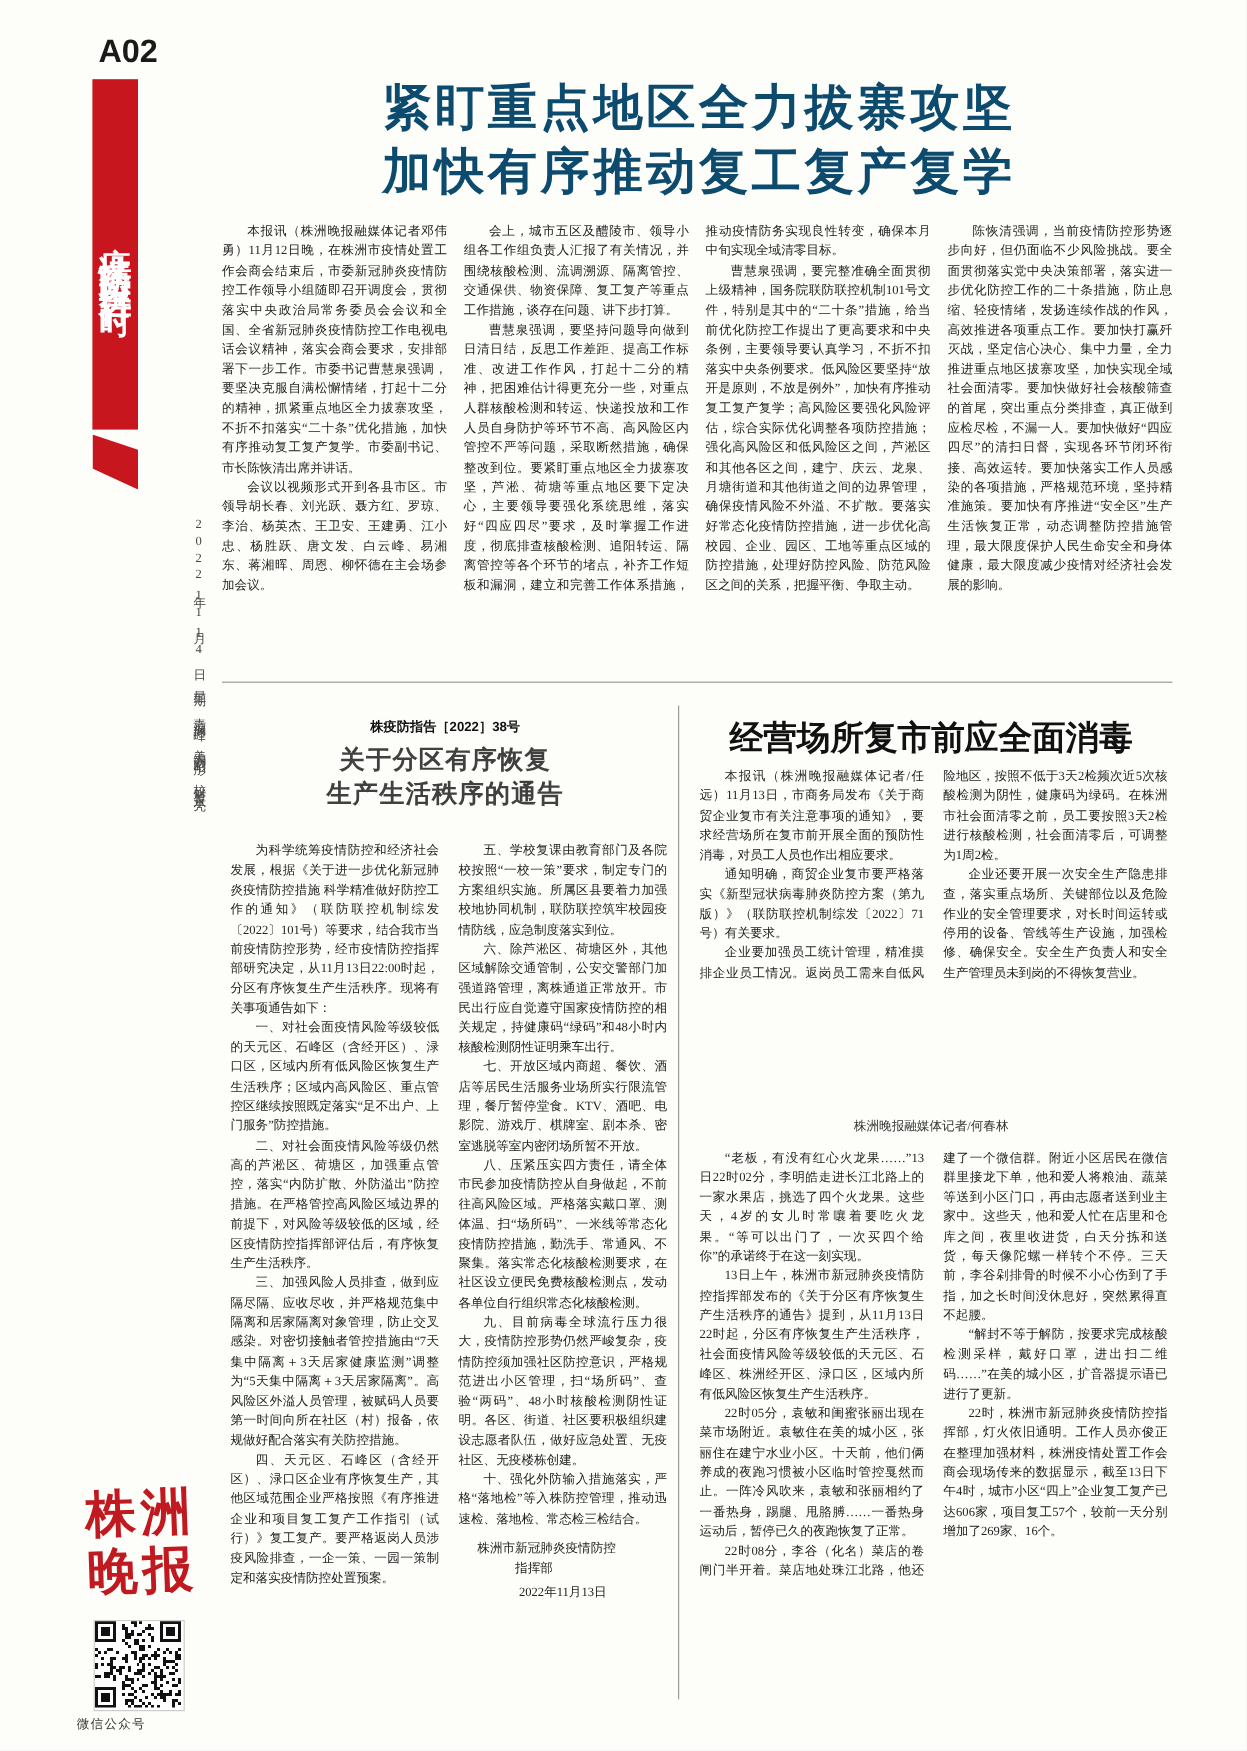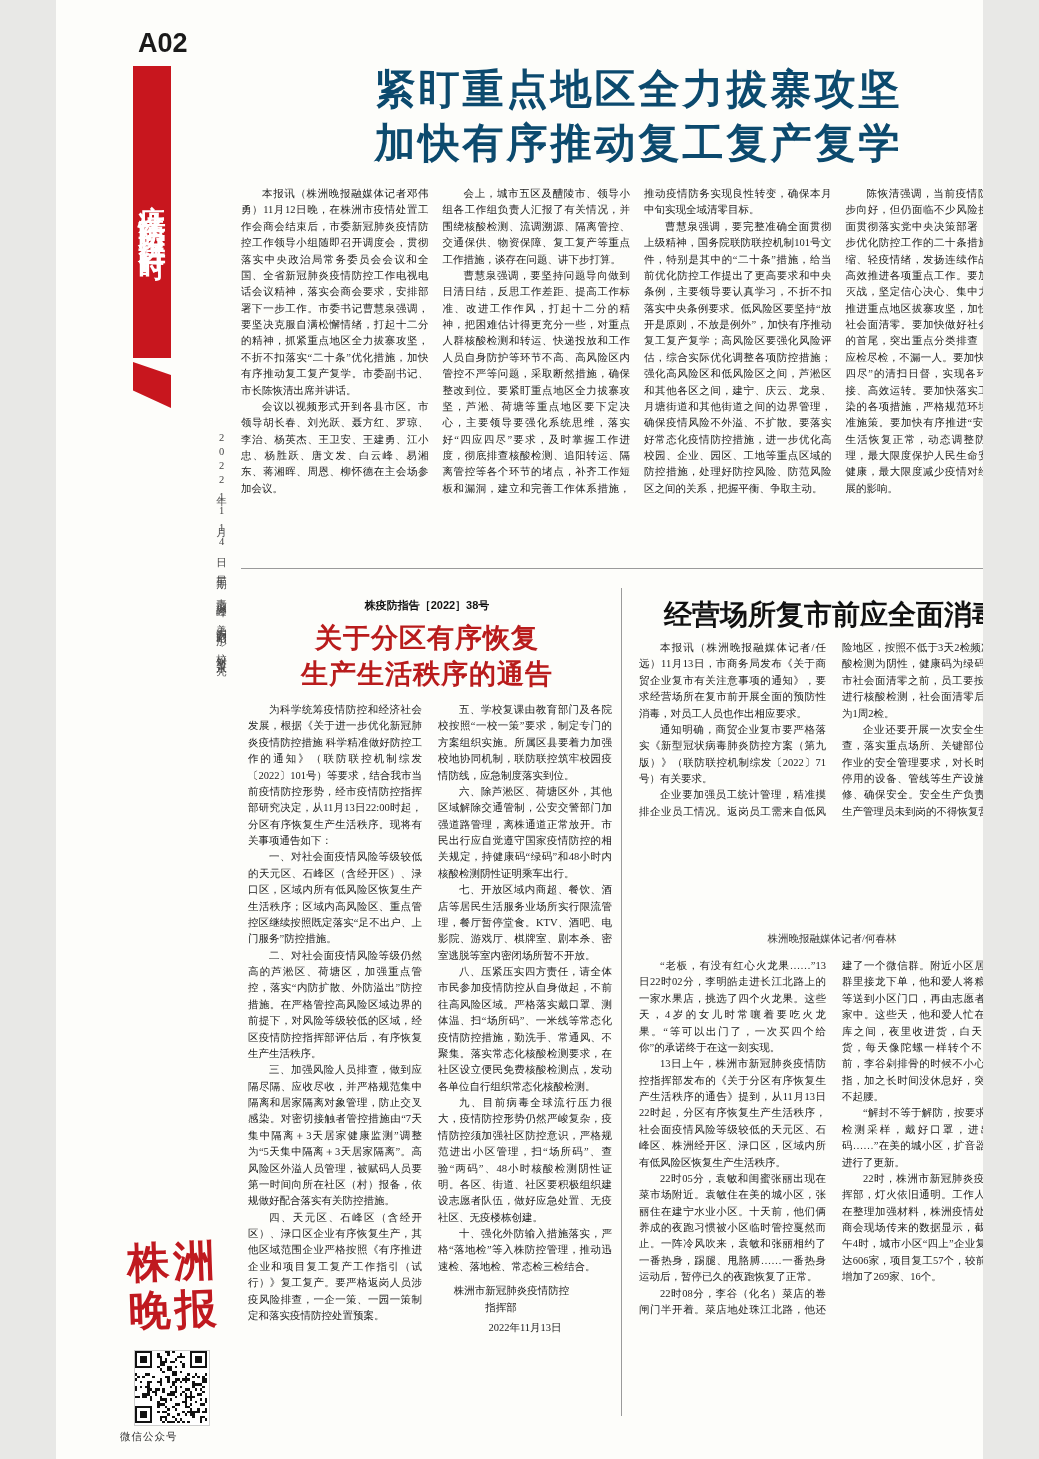--- a/index.html
+++ b/index.html
@@ -1,16 +1,16 @@
 <!DOCTYPE html>
 <html><head>
 <meta charset="utf-8">
 <style>
   html,body{margin:0;padding:0;background:#e8e8e6;}
-  .page{position:relative;width:927px;height:1459px;background:#fdfdfa;margin:0 auto;
+  .page{position:relative;width:1039px;height:1459px;background:#fdfdfa;margin:0 auto;
         font-family:"Liberation Serif", serif;color:#222;overflow:hidden;}
 
   
   .page-num{position:absolute;left:82px;top:28px;font-family:"Liberation Sans",sans-serif;
             font-weight:bold;font-size:27px;color:#1a1a1a;}
   .banner{position:absolute;left:77px;top:66px;width:38px;height:292px;background:#c8161e;
           display:flex;align-items:center;justify-content:center;}
   .banner span{writing-mode:vertical-rl;text-orientation:upright;color:#fff;
           font-family:"Liberation Sans",sans-serif;font-weight:bold;font-size:27px;letter-spacing:8px;}
   .banner-tail{position:absolute;left:77px;top:362px;width:38px;height:46px;background:#c8161e;
@@ -32,22 +32,22 @@
   .lead-body{position:absolute;left:185px;top:186px;width:792px;height:362px;overflow:hidden;
           column-count:4;column-gap:14px;}
   .article p{margin:0;text-indent:2em;text-align:justify;font-size:10.5px;line-height:1.56;color:#222;}
 
   .h-rule{position:absolute;left:185px;top:568px;width:792px;height:1px;background:#9a9a9a;}
   .v-rule{position:absolute;left:565px;top:588px;width:1px;height:828px;background:#9a9a9a;}
 
   .notice-kicker{position:absolute;left:185px;top:598px;width:372px;text-align:center;
           font-family:"Liberation Sans",sans-serif;font-weight:bold;font-size:11px;color:#111;}
   .notice-title{position:absolute;left:185px;top:620px;width:372px;text-align:center;
-          font-family:"Liberation Sans",sans-serif;font-weight:bold;font-size:27px;
-          line-height:1.35;color:#b91c1c;letter-spacing:1px;}
+          font-family:"Liberation Sans",sans-serif;font-weight:bold;font-size:21px;
+          line-height:1.35;color:#404040;letter-spacing:1px;}
   .notice-body{position:absolute;left:192px;top:702px;width:364px;height:640px;overflow:hidden;
           column-count:2;column-gap:16px;}
   .notice-body p.sig{text-indent:0;text-align:left;padding-left:1.5em;margin-top:8px;}
   .notice-body p.sig2{text-indent:0;text-align:left;padding-left:4.5em;}
   .notice-body p.sigdate{text-indent:0;text-align:center;margin-top:4px;}
 
   .disinfect-title{position:absolute;left:575px;top:596px;width:402px;text-align:center;
           font-family:"Liberation Sans",sans-serif;font-weight:bold;font-size:28px;color:#111;}
   .disinfect-body{position:absolute;left:583px;top:640px;width:390px;height:238px;overflow:hidden;
           column-count:2;column-gap:16px;}

